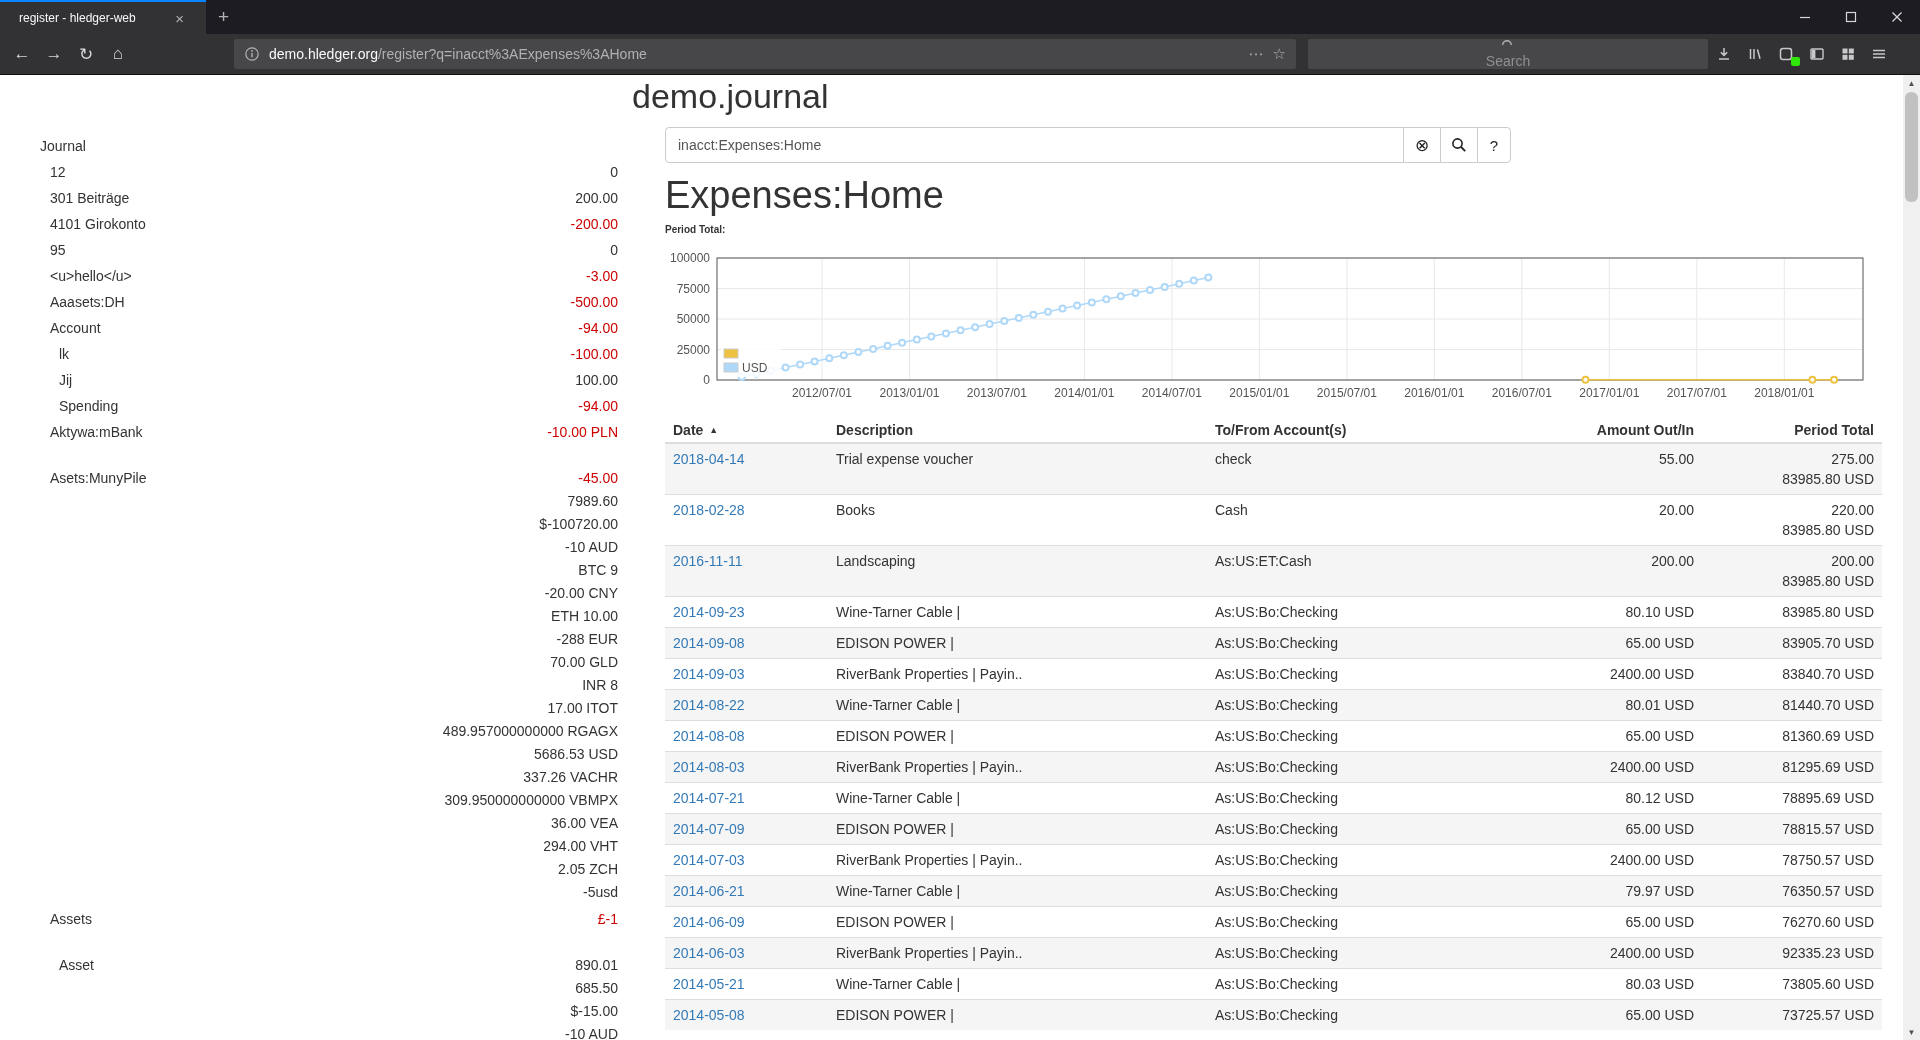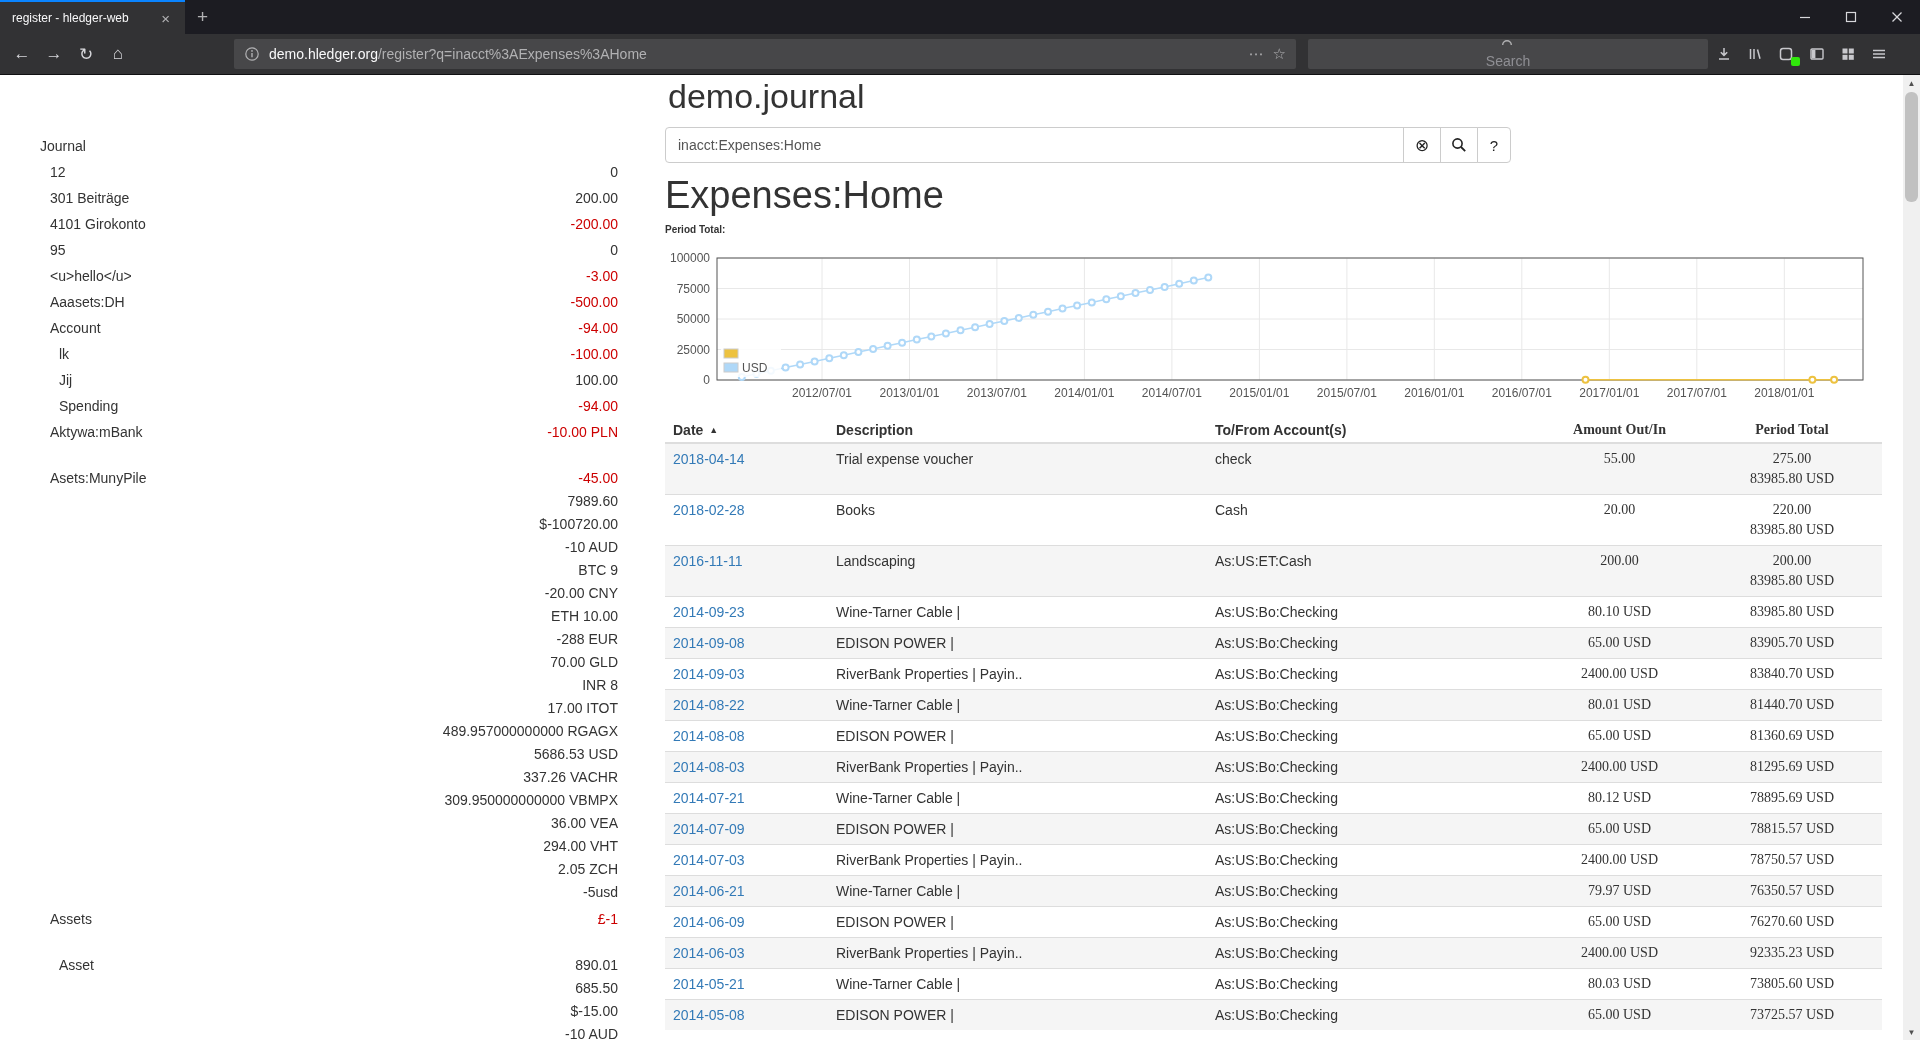--- a/index.html
+++ b/index.html
@@ -3,41 +3,41 @@
 <meta charset="utf-8">
 <style>
   * { box-sizing: border-box; }
   html,body { margin:0; padding:0; }
   body {
     width:1920px; height:1040px; overflow:hidden; background:#fff;
     font-family:"Liberation Sans", sans-serif;
   }
   
   .titlebar { height:34px; background:#1c1c22; display:flex; align-items:stretch; }
-  .tab { width:185px; background:#323234; border-top:2px solid #0a84ff; display:flex; align-items:center; gap:6px; padding:0 12px; }
+  .tab { width:206px; background:#323234; border-top:2px solid #0a84ff; display:flex; align-items:center; gap:6px; padding:0 19px; }
   .tab-title { flex:1; font-size:12px; color:#f9f9fa; white-space:nowrap; overflow:hidden; }
   .tab-close { color:#b1b1b3; font-size:15px; line-height:1; padding:0 3px; cursor:default; }
   .newtab { color:#b1b1b3; font-size:19px; display:flex; align-items:center; padding:0 12px; }
   .win-controls { margin-left:auto; display:flex; }
   .win-btn { width:46px; display:flex; align-items:center; justify-content:center; }
   .toolbar { height:41px; background:#323234; display:flex; align-items:center; padding:0 6px; border-bottom:1px solid #101012; }
   .nav-btn { width:32px; height:32px; display:flex; align-items:center; justify-content:center; color:#d7d7db; font-size:17px; border-radius:2px; }
   .tb-spacer { width:100px; }
   .urlbar { width:1062px; height:30px; background:#474749; border-radius:2px; display:flex; align-items:center; padding:0 10px; gap:9px; }
   .url-text { flex:1; font-size:14px; white-space:nowrap; overflow:hidden; }
   .url-domain { color:#f9f9fa; }
   .url-path { color:#b1b1b3; }
   .urlbar-glyph { color:#b1b1b3; font-size:15px; }
   .searchbar { width:400px; height:30px; background:#474749; border-radius:2px; margin-left:12px; display:flex; align-items:center; gap:8px; padding:0 10px;flex-direction:column; }
   .search-ph { color:#8f8f94; font-size:14px; }
   .tool-icon { width:30px; height:30px; display:flex; align-items:center; justify-content:center; position:relative; margin-left:1px; }
   .ext-badge { position:absolute; right:1px; bottom:3px; width:9px; height:9px; border-radius:2px; background:#30e60b; }
   
   .page { position:absolute; top:75px; left:0; width:1920px; height:965px; background:#fff; overflow:hidden; color:#333; }
-  .page-title { position:absolute; left:668px; top:2px; margin:0; font-size:34px; font-weight:400; color:#333; }
+  .page-title { position:absolute; left:632px; top:2px; margin:0; font-size:34px; font-weight:400; color:#333; }
   
   .sidebar { position:absolute; left:40px; top:58px; width:578px; font-size:14px; }
   .journal-link { display:block; line-height:26px; color:#333; }
   .acct-row { display:flex; }
   .acct-row.single { line-height:26px; }
   .acct-row.multi { line-height:23px; padding:2px 0;margin-top:20px; }
   .nm { white-space:nowrap; }
   .ind-1 { padding-left:10px; }
   .ind-2 { padding-left:19px; }
   .ind-3 { padding-left:19px; }
@@ -49,21 +49,21 @@
   .search-input { width:739px; height:36px; border:1px solid #ccc; border-radius:4px 0 0 4px; padding:0 12px; font-size:14px; color:#555; font-family:inherit; outline:none; }
   .sbtn { width:38px; height:36px; background:#fff; border:1px solid #ccc; margin-left:-1px; display:flex; align-items:center; justify-content:center; font-size:15px; color:#222; }
   .sbtn.clear { font-size:17px; }
   .sbtn.help { border-radius:0 4px 4px 0; width:34px; }
   .register-heading { margin:16px 0 0; font-size:38px; font-weight:400; color:#333; line-height:33px; }
   .chart-label { margin-top:12px; font-size:10px; font-weight:bold; color:#333; height:16px; }
   .chart-wrap { margin-top:10px; height:160px; }
   .register-table { margin-top:8px; border-collapse:collapse; width:1217px; font-size:14px; color:#333; }
   .register-table th { text-align:left; padding:4px 8px; border-bottom:2px solid #ddd; font-weight:bold; white-space:nowrap; }
   .register-table td { padding:5px 8px; border-top:1px solid #ddd; vertical-align:top; line-height:20px; }
-  .register-table .r { text-align:center;font-family:Liberation Serif, serif; }
+  .register-table .r { text-align:right; }
   .register-table tbody tr:nth-child(odd) { background:#f5f5f5; }
   .register-table a { color:#337ab7; text-decoration:none; }
   .sort-caret { font-size:9px; margin-left:6px; position:relative; top:-2px; }
   
   .page-scrollbar { position:absolute; right:0; top:0; width:17px; height:965px; background:#f0f0f0; }
   .sb-arrow { height:16px; display:flex; align-items:center; justify-content:center; color:#505050; font-size:8px; }
   .sb-arrow.down { position:absolute; bottom:0; width:17px; }
   .sb-thumb { position:absolute; top:17px; left:2px; width:13px; height:110px; background:#c1c1c1; border-radius:6px; }
 </style>
 </head>

